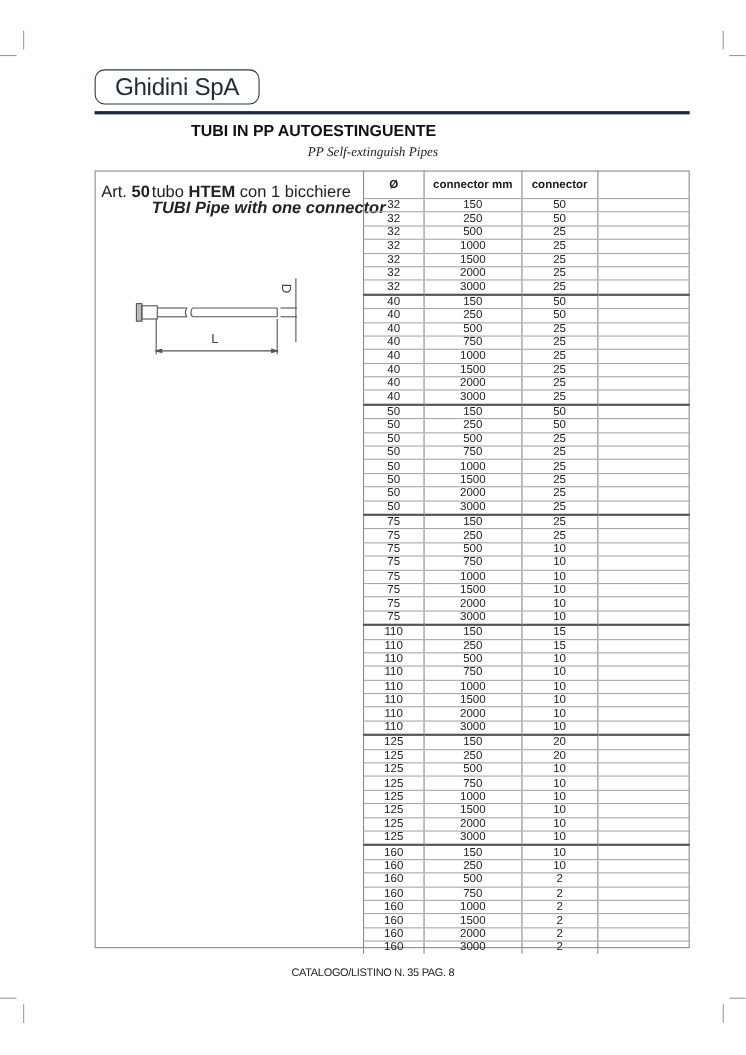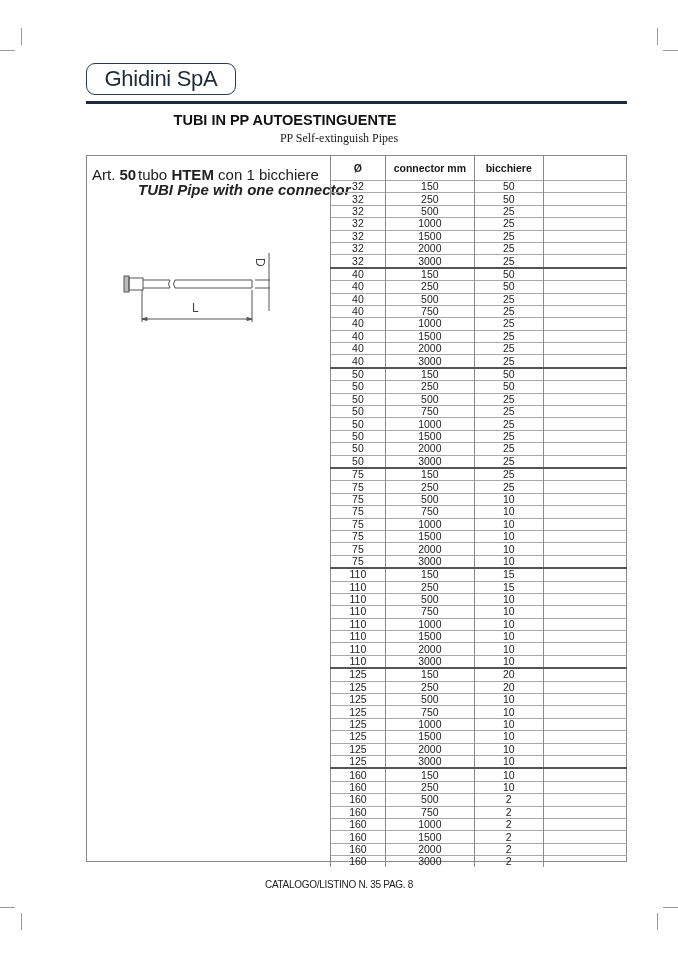--- a/index.html
+++ b/index.html
@@ -1,21 +1,21 @@
 <!DOCTYPE html>
 <html><head>
 <meta charset="utf-8">
 <style>
   html, body { margin:0; padding:0; background:#ffffff; }
   body { width:678px; height:959px; position:relative; overflow:hidden; font-family:"Liberation Sans", sans-serif; color:#1a1a1a; }
   .crop { position:absolute; background:#9a9a9a; }
   .logo { position:absolute; left:86px; top:63px; width:150px; height:32px; border:1.5px solid #2b3a4e; border-radius:9px; box-sizing:border-box; display:flex; align-items:center; justify-content:center; font-size:22px; color:#1e2a3a; letter-spacing:-0.3px; }
   .rule { position:absolute; left:86px; top:101px; width:541px; height:3px; background:#1c2b3c; }
   .title { position:absolute; left:0; width:570px; top:112px; text-align:center; font-weight:bold; font-size:14.5px; color:#111; }
-  .subtitle { position:absolute; left:0; width:678px; top:131px; text-align:center; font-family:"Liberation Serif", serif; font-size:12px; color:#222; }
+  .subtitle { position:absolute; left:0; width:678px; top:131px; text-align:center; font-family:"Liberation Serif", serif; font-style:italic; font-size:12px; color:#222; }
   .box { position:absolute; left:86px; top:155px; width:541px; height:707px; border:1px solid #8a8a8a; box-sizing:border-box; }
   .desc { position:absolute; left:92px; top:167px; font-size:15px; color:#222; line-height:15px; }
   .desc .art-num, .desc .bold { font-weight:bold; }
   .desc .l2 { font-style:italic; font-weight:bold; padding-left:46px; }
   .desc .art { display:inline-block; width:46px; }
   table.data { position:absolute; left:330px; top:155px; width:297px; border-collapse:collapse; font-size:10.5px; }
   table.data th { height:25px; font-weight:bold; font-size:10.5px; border-left:1px solid #8a8a8a; text-align:center; padding:0; vertical-align:middle; }
   table.data td { height:11.4px; line-height:11px; border-left:1px solid #8a8a8a; border-top:1px solid #a8a8a8; text-align:center; padding:0; color:#222; }
   table.data tr.grp td { border-top:2px solid #555; }
   col.c1 { width:55px; } col.c2 { width:89px; } col.c3 { width:69px; } col.c4 { width:84px; }
@@ -76,21 +76,21 @@
   <colgroup>
       <col class="c1">
       <col class="c2">
       <col class="c3">
       <col class="c4">
     </colgroup>
   <thead>
     <tr>
       <th>Ø</th>
       <th>connector mm</th>
-      <th>bicchiere</th>
+      <th>connector</th>
       <th></th>
     </tr>
   </thead>
   <tbody id="tbody">
       <tr>
         <td>32</td>
         <td>150</td>
         <td>50</td>
         <td></td>
       </tr>

